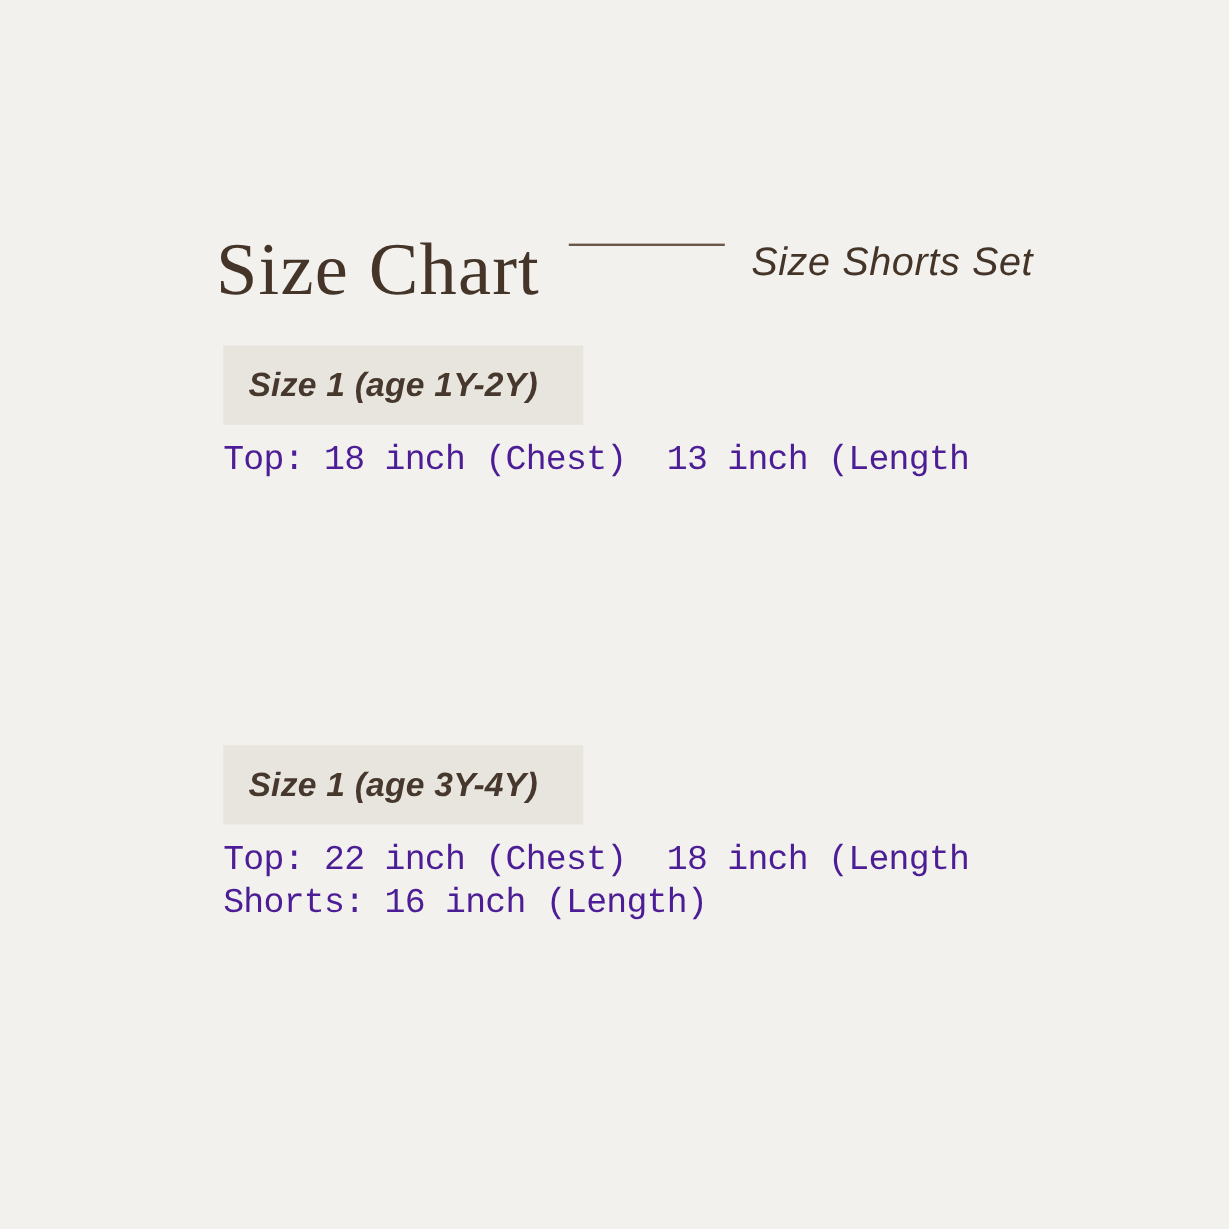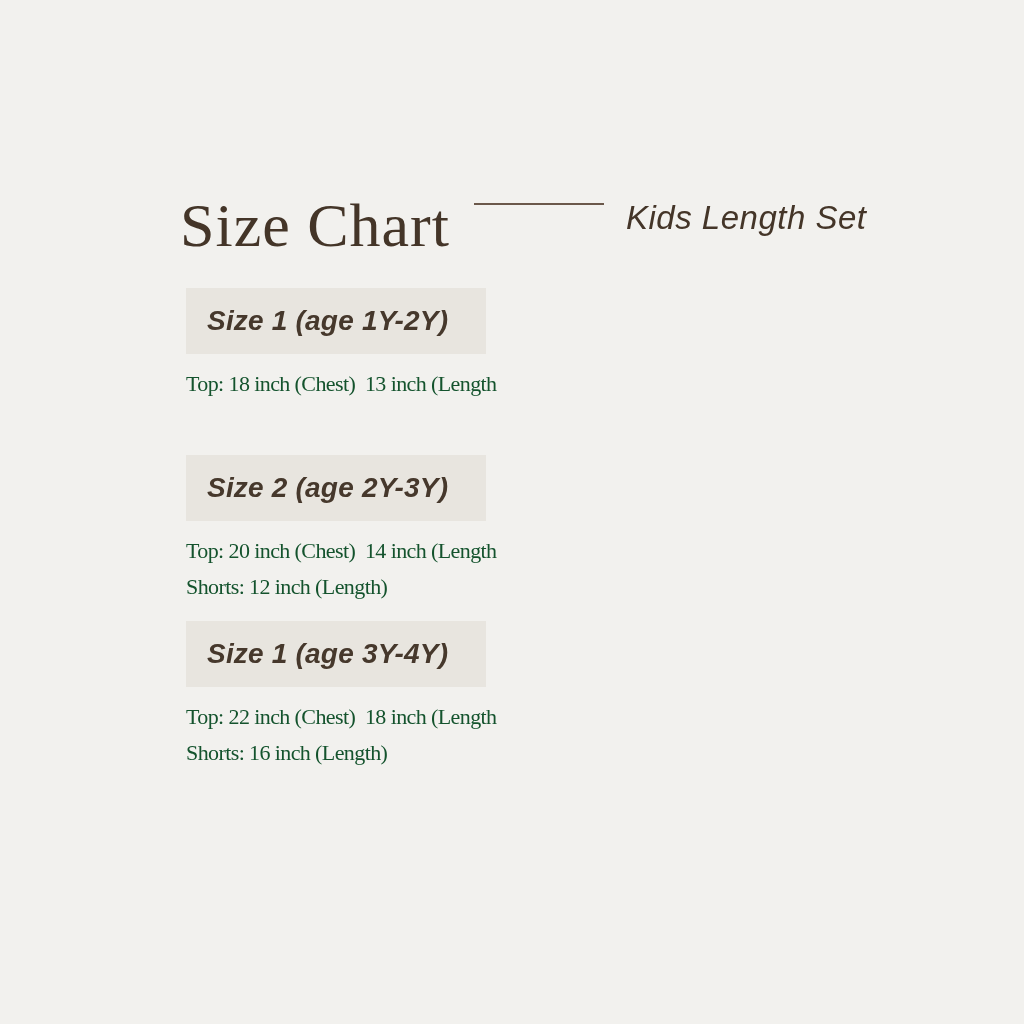--- a/index.html
+++ b/index.html
@@ -69,54 +69,47 @@
   .size-header-label {
     font-family: "Liberation Sans", sans-serif;
     font-style: italic;
     font-weight: 700;
     font-size: 28px;
     color: #46382c;
     letter-spacing: 0.2px;
   }
   .measure-line {
     margin: 0;
-    font-family: Liberation Serif, serif;
-    font-size: 22px;
+    font-family: Liberation Mono, monospace;
+    font-size: 29px;
     line-height: 36px;
-    color: #14532d;
+    color: #4c1d95;
     letter-spacing: -0.6px;
     white-space: pre;
   }
   .measure-line.first { margin-top: 12px; }
 </style>
 </head>
 <body>
 
 <div class="canvas">
 
   <div class="header">
     <h1 class="title">Size Chart</h1>
     <div class="divider"></div>
-    <div class="subtitle">Kids Length Set</div>
+    <div class="subtitle">Size Shorts Set</div>
   </div>
 
   <section class="size-section s1">
     <div class="size-header">
       <span class="size-header-label">Size 1 (age 1Y-2Y)</span>
     </div>
     <p class="measure-line first">Top: 18 inch (Chest)  13 inch (Length</p>
   </section>
 
-  <section class="size-section s2">
-    <div class="size-header">
-      <span class="size-header-label">Size 2 (age 2Y-3Y)</span>
-    </div>
-    <p class="measure-line first">Top: 20 inch (Chest)  14 inch (Length</p>
-    <p class="measure-line">Shorts: 12 inch (Length)</p>
-  </section>
 
   <section class="size-section s3">
     <div class="size-header">
       <span class="size-header-label">Size 1 (age 3Y-4Y)</span>
     </div>
     <p class="measure-line first">Top: 22 inch (Chest)  18 inch (Length</p>
     <p class="measure-line">Shorts: 16 inch (Length)</p>
   </section>
 
 </div>

